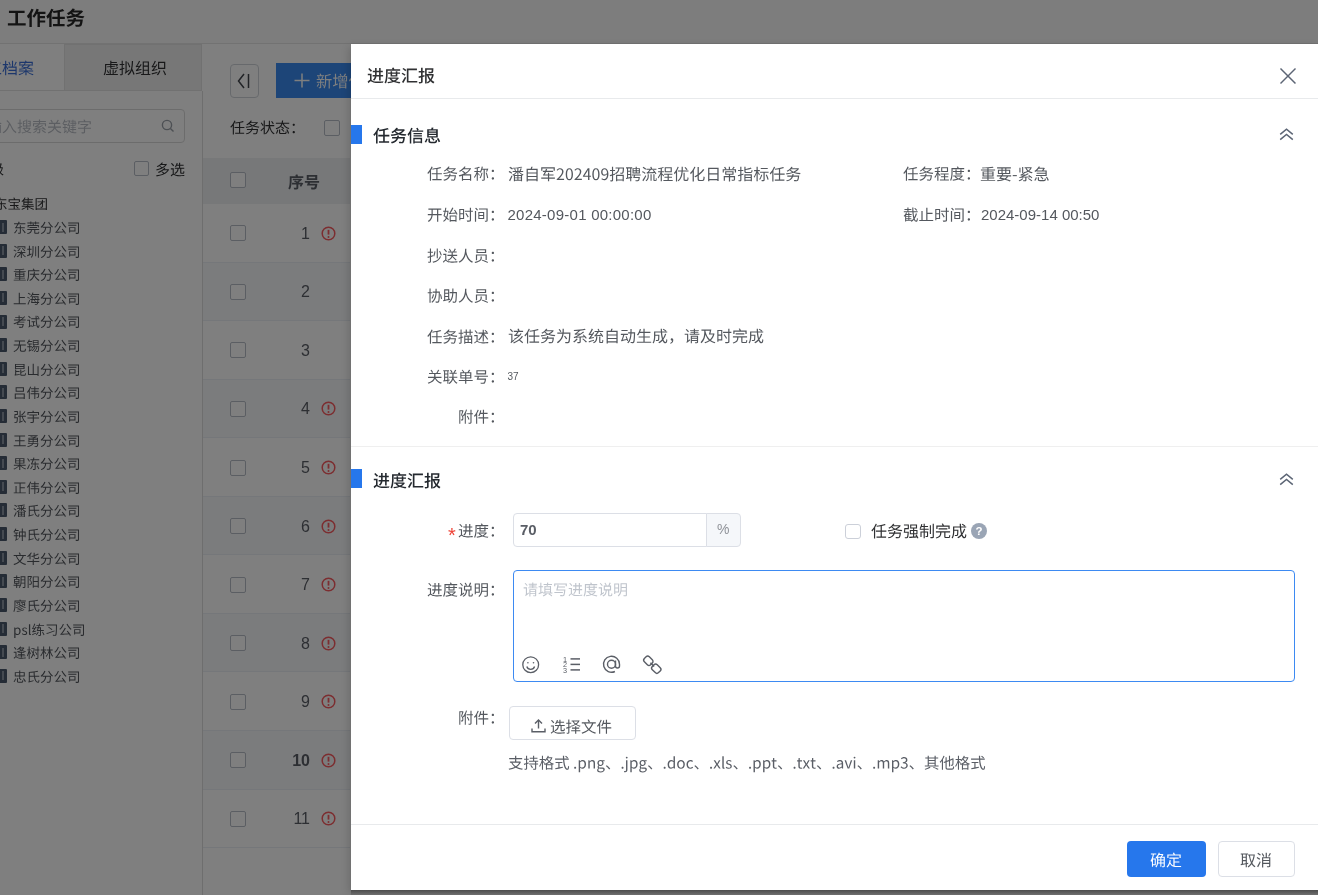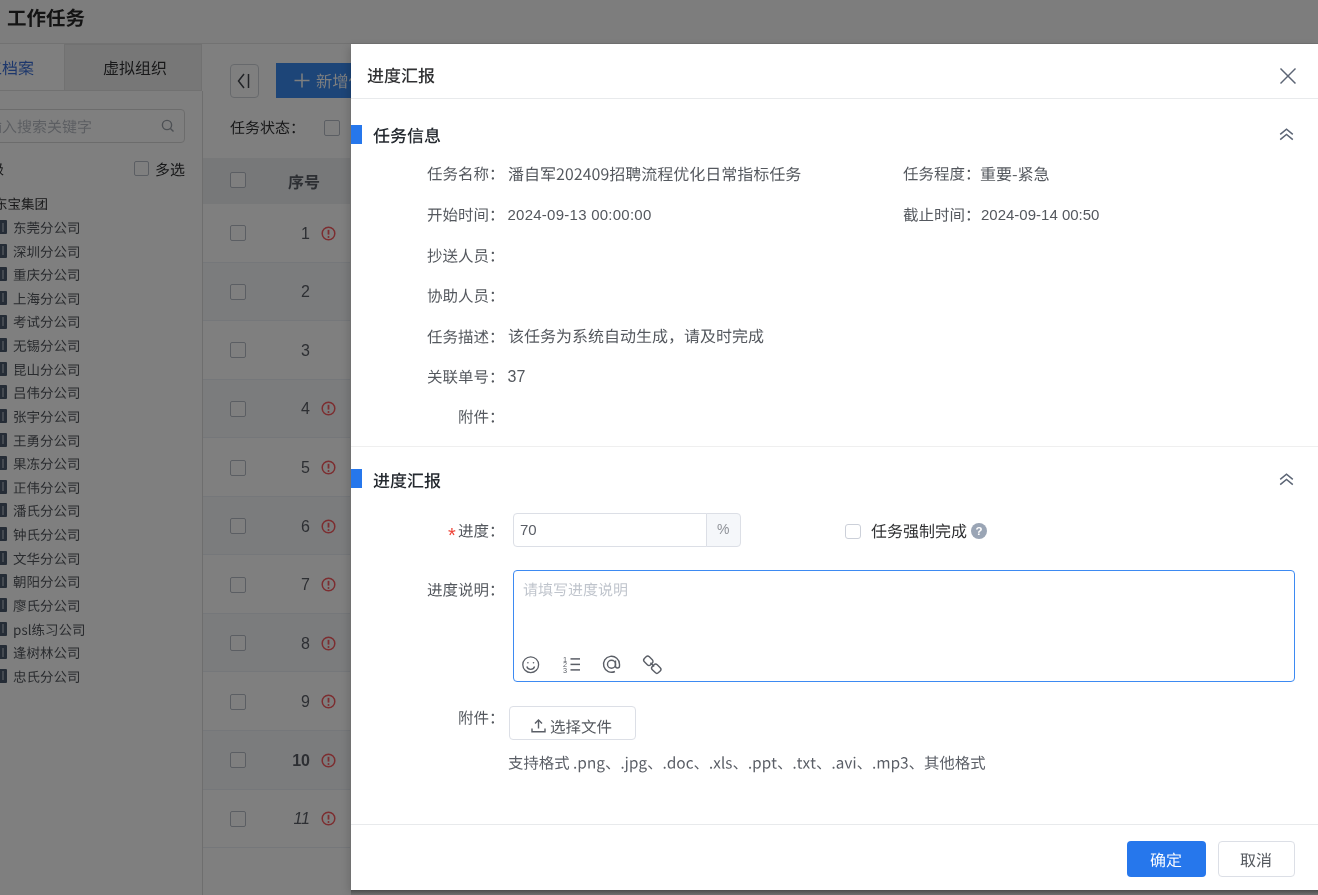--- a/index.html
+++ b/index.html
@@ -512,21 +512,21 @@
 <div class="abs" style="left:203px;top:788.5px;width:147px;height:1px;background:#ebeef5"></div>
 <div class="cb" style="left:230px;top:752.2px;width:16px;height:16px"></div>
 <div class="lt" style="font-size:16px;color:#5a5e66;line-height:19px;font-weight:bold;right:1008.0px;top:750.7px;">10</div>
 <svg class="t" style="left:321px;top:752.7px" width="15" height="15" fill="none">
     <circle cx="7.5" cy="7.5" r="6.3" stroke="#f85b60" stroke-width="1.5"></circle>
     <line x1="7.5" y1="3.8" x2="7.5" y2="8.6" stroke="#f85b60" stroke-width="1.8"></line>
     <circle cx="7.5" cy="10.9" r="1" fill="#f85b60"></circle>
   </svg>
 <div class="abs" style="left:203px;top:847.0px;width:147px;height:1px;background:#ebeef5"></div>
 <div class="cb" style="left:230px;top:810.8px;width:16px;height:16px"></div>
-<div class="lt" style="font-size:16px;color:#5a5e66;line-height:19px;font-weight:normal;right:1008.0px;top:809.3px;font-style:italic;">11</div>
+<div class="lt" style="font-size:16px;color:#5a5e66;line-height:19px;font-weight:normal;right:1008.0px;top:809.3px;">11</div>
 <svg class="t" style="left:321px;top:811.3px" width="15" height="15" fill="none">
     <circle cx="7.5" cy="7.5" r="6.3" stroke="#f85b60" stroke-width="1.5"></circle>
     <line x1="7.5" y1="3.8" x2="7.5" y2="8.6" stroke="#f85b60" stroke-width="1.8"></line>
     <circle cx="7.5" cy="10.9" r="1" fill="#f85b60"></circle>
   </svg>
 <div class="abs" style="left:0;top:0;width:1318px;height:895px;background:rgba(0,0,0,0.5)"></div>
 <div class="abs" style="left:350.5px;top:44px;width:967.5px;height:846px;background:#fff;box-shadow:-2px 3px 8px rgba(0,0,0,0.16)"></div>
 <div class="abs" style="left:350.5px;top:98px;width:967.5px;height:1px;background:#e8eaec"></div>
 <svg class="t" style="left:367.0px;top:67.0px;" width="68" height="22" fill="#303133">
     <use href="#g76" transform="translate(0.0 15.0) scale(0.01700 -0.01700)"></use>
@@ -593,21 +593,21 @@
     <use href="#g105" transform="translate(37.6 14.1) scale(0.01600 -0.01600)"></use>
     <use href="#g106" transform="translate(53.6 14.1) scale(0.01600 -0.01600)"></use>
   </svg>
 <svg class="t" style="left:426.5px;top:207.0px;" width="78" height="20" fill="#54585e">
     <use href="#g107" transform="translate(0.0 13.6) scale(0.01550 -0.01550)"></use>
     <use href="#g108" transform="translate(15.5 13.6) scale(0.01550 -0.01550)"></use>
     <use href="#g109" transform="translate(31.0 13.6) scale(0.01550 -0.01550)"></use>
     <use href="#g110" transform="translate(46.5 13.6) scale(0.01550 -0.01550)"></use>
     <use href="#g73" transform="translate(62.0 13.6) scale(0.01550 -0.01550)"></use>
   </svg>
-<div class="lt" style="font-size:15px;color:#54585e;line-height:19px;font-weight:normal;letter-spacing:0.25px;left:507.5px;top:204.5px;">2024-09-13 00:00:00</div>
+<div class="lt" style="font-size:15px;color:#54585e;line-height:19px;font-weight:normal;letter-spacing:0.25px;left:507.5px;top:204.5px;">2024-09-01 00:00:00</div>
 <svg class="t" style="left:902.5px;top:207.0px;" width="78" height="20" fill="#54585e">
     <use href="#g111" transform="translate(0.0 13.6) scale(0.01550 -0.01550)"></use>
     <use href="#g112" transform="translate(15.5 13.6) scale(0.01550 -0.01550)"></use>
     <use href="#g109" transform="translate(31.0 13.6) scale(0.01550 -0.01550)"></use>
     <use href="#g110" transform="translate(46.5 13.6) scale(0.01550 -0.01550)"></use>
     <use href="#g73" transform="translate(62.0 13.6) scale(0.01550 -0.01550)"></use>
   </svg>
 <div class="lt" style="font-size:15px;color:#54585e;line-height:19px;font-weight:normal;left:981.0px;top:204.5px;">2024-09-14 00:50</div>
 <svg class="t" style="left:426.5px;top:247.7px;" width="78" height="20" fill="#54585e">
     <use href="#g113" transform="translate(0.0 13.6) scale(0.01550 -0.01550)"></use>
@@ -648,21 +648,21 @@
     <use href="#g131" transform="translate(224.0 14.1) scale(0.01600 -0.01600)"></use>
     <use href="#g127" transform="translate(240.0 14.1) scale(0.01600 -0.01600)"></use>
   </svg>
 <svg class="t" style="left:426.5px;top:369.0px;" width="78" height="20" fill="#54585e">
     <use href="#g15" transform="translate(0.0 13.6) scale(0.01550 -0.01550)"></use>
     <use href="#g132" transform="translate(15.5 13.6) scale(0.01550 -0.01550)"></use>
     <use href="#g133" transform="translate(31.0 13.6) scale(0.01550 -0.01550)"></use>
     <use href="#g134" transform="translate(46.5 13.6) scale(0.01550 -0.01550)"></use>
     <use href="#g73" transform="translate(62.0 13.6) scale(0.01550 -0.01550)"></use>
   </svg>
-<div class="lt" style="font-size:16px;color:#54585e;line-height:19px;font-weight:normal;left:507.5px;top:366.5px;">37</div>
+<div class="lt" style="font-size:10px;color:#54585e;line-height:19px;font-weight:normal;left:507.5px;top:366.5px;">37</div>
 <svg class="t" style="left:457.5px;top:409.4px;" width="47" height="20" fill="#54585e">
     <use href="#g135" transform="translate(0.0 13.6) scale(0.01550 -0.01550)"></use>
     <use href="#g136" transform="translate(15.5 13.6) scale(0.01550 -0.01550)"></use>
     <use href="#g73" transform="translate(31.0 13.6) scale(0.01550 -0.01550)"></use>
   </svg>
 <div class="abs" style="left:350.5px;top:446px;width:967.5px;height:1px;background:#efefef"></div>
 <div class="abs" style="left:350.5px;top:469px;width:11px;height:19px;background:#2677ec"></div>
 <svg class="t" style="left:372.5px;top:471.5px;" width="68" height="22" fill="#24292f">
     <use href="#g76" transform="translate(0.0 15.0) scale(0.01700 -0.01700)"></use>
     <use href="#g77" transform="translate(17.0 15.0) scale(0.01700 -0.01700)"></use>
@@ -673,21 +673,21 @@
     <polyline points="1.2,6.3 7.5,1.2 13.8,6.3"></polyline>
     <polyline points="1.2,11.6 7.5,6.5 13.8,11.6"></polyline>
   </svg>
 <div class="lt" style="font-size:20px;color:#ef4438;line-height:24px;font-weight:normal;left:448.0px;top:522.5px;">*</div>
 <svg class="t" style="left:457.5px;top:522.5px;" width="47" height="20" fill="#54585e">
     <use href="#g137" transform="translate(0.0 13.6) scale(0.01550 -0.01550)"></use>
     <use href="#g102" transform="translate(15.5 13.6) scale(0.01550 -0.01550)"></use>
     <use href="#g73" transform="translate(31.0 13.6) scale(0.01550 -0.01550)"></use>
   </svg>
 <div class="abs" style="left:513px;top:512.5px;width:194px;height:34px;background:#fff;border:1px solid #dcdfe6;border-radius:4px 0 0 4px;box-sizing:border-box"></div>
-<div class="lt" style="font-size:15px;color:#5a5e66;line-height:18px;font-weight:normal;left:520.0px;top:520.5px;">70</div>
+<div class="lt" style="font-size:15px;color:#5a5e66;line-height:18px;font-weight:bold;left:520.0px;top:520.5px;">70</div>
 <div class="abs" style="left:706px;top:512.5px;width:35px;height:34px;background:#f5f7fa;border:1px solid #dcdfe6;border-radius:0 4px 4px 0;box-sizing:border-box"></div>
 <div class="lt" style="font-size:14px;color:#909399;line-height:17px;font-weight:normal;left:717.0px;top:521.0px;">%</div>
 <div class="cb" style="left:845px;top:523.5px;width:15.5px;height:15.5px;border-color:#ccd0d9;border-radius:3px"></div>
 <svg class="t" style="left:871.0px;top:522.7px;" width="96" height="20" fill="#303133">
     <use href="#g69" transform="translate(0.0 14.1) scale(0.01600 -0.01600)"></use>
     <use href="#g70" transform="translate(16.0 14.1) scale(0.01600 -0.01600)"></use>
     <use href="#g138" transform="translate(32.0 14.1) scale(0.01600 -0.01600)"></use>
     <use href="#g139" transform="translate(48.0 14.1) scale(0.01600 -0.01600)"></use>
     <use href="#g131" transform="translate(64.0 14.1) scale(0.01600 -0.01600)"></use>
     <use href="#g127" transform="translate(80.0 14.1) scale(0.01600 -0.01600)"></use>

